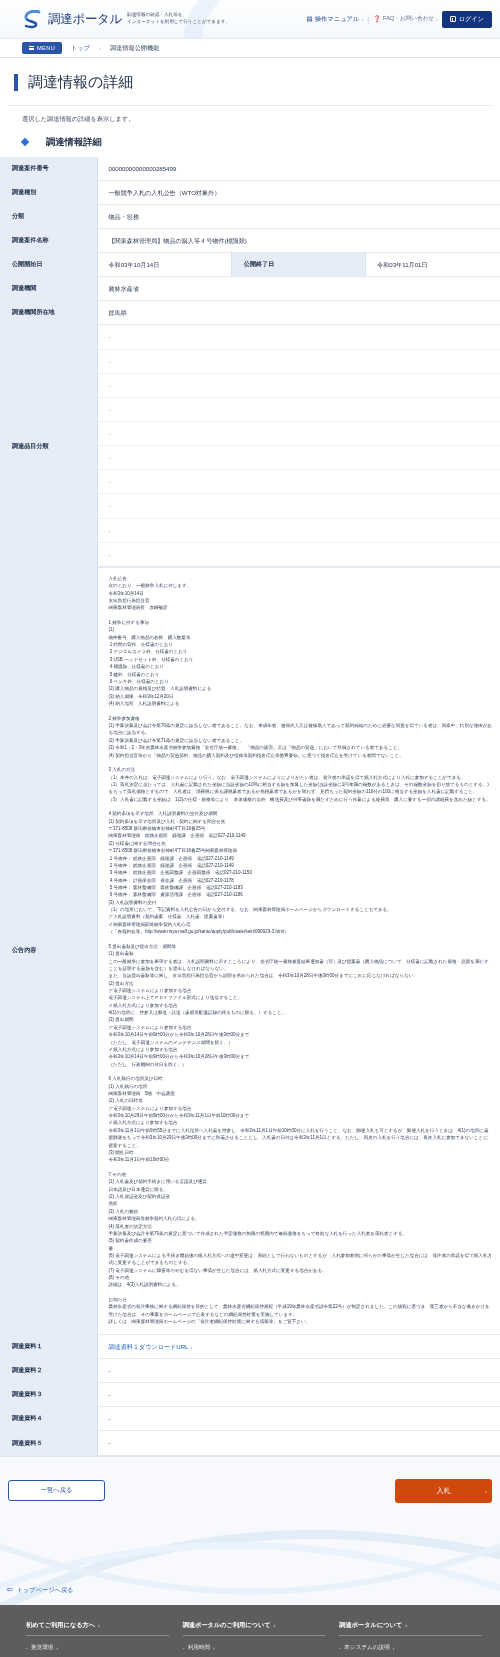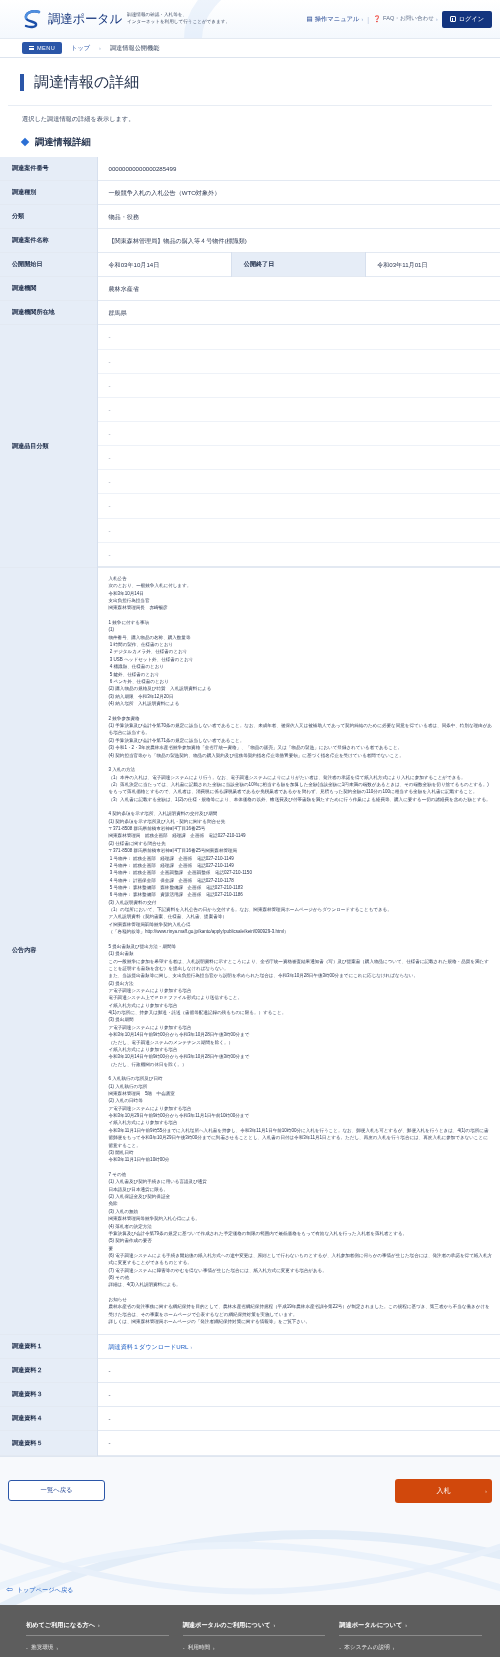--- a/index.html
+++ b/index.html
@@ -82,33 +82,33 @@
     background:#2b56a8;color:#fff;font-size:5.6px;
     padding:3px 7px;border-radius:2px;letter-spacing:.4px;cursor:pointer;
   }
   .menu-chip .bars { display:inline-flex;flex-direction:column;gap:1px; }
   .menu-chip .bars i { display:block;width:5px;height:.8px;background:#fff; }
   .crumb { font-size:6.2px; color:#2b56a8; cursor:pointer; }
   .crumb-sep { font-size:5.5px; color:#9fb0cc; }
   .crumb.current { color:#33425c; cursor:default; }
 
   
-  .page-title-wrap { padding: 16px 0 14px 20px; background:#fff; }
+  .page-title-wrap { padding: 16px 0 14px 14px; background:#fff; }
   .page-title {
     font-size: 15px; color:#1d2c48; font-weight:500;
     border-left:4px solid #2b56a8; padding-left:10px; line-height:1.1;
   }
   .lede {
     font-size:6.2px;color:#3d4a63;padding:0 0 10px 14px;
     border-top:1px solid #e8edf4; padding-top:9px; margin:0 8px;
   }
 
   
   .sec-head {
-    display:flex;align-items:center;gap:7px;
+    display:flex;align-items:center;gap:18px;
     padding: 2px 0 8px 14px; margin:0 8px;
   }
   .sec-head .dia {
     width:6px;height:6px;background:#2b6fd4;
     transform:rotate(45deg); flex:none;
   }
   .sec-head .txt { font-size:9.3px;font-weight:bold;color:#1d2c48; }
 
   
   .detail-table { width:100%; border-collapse:collapse; table-layout:fixed; }

